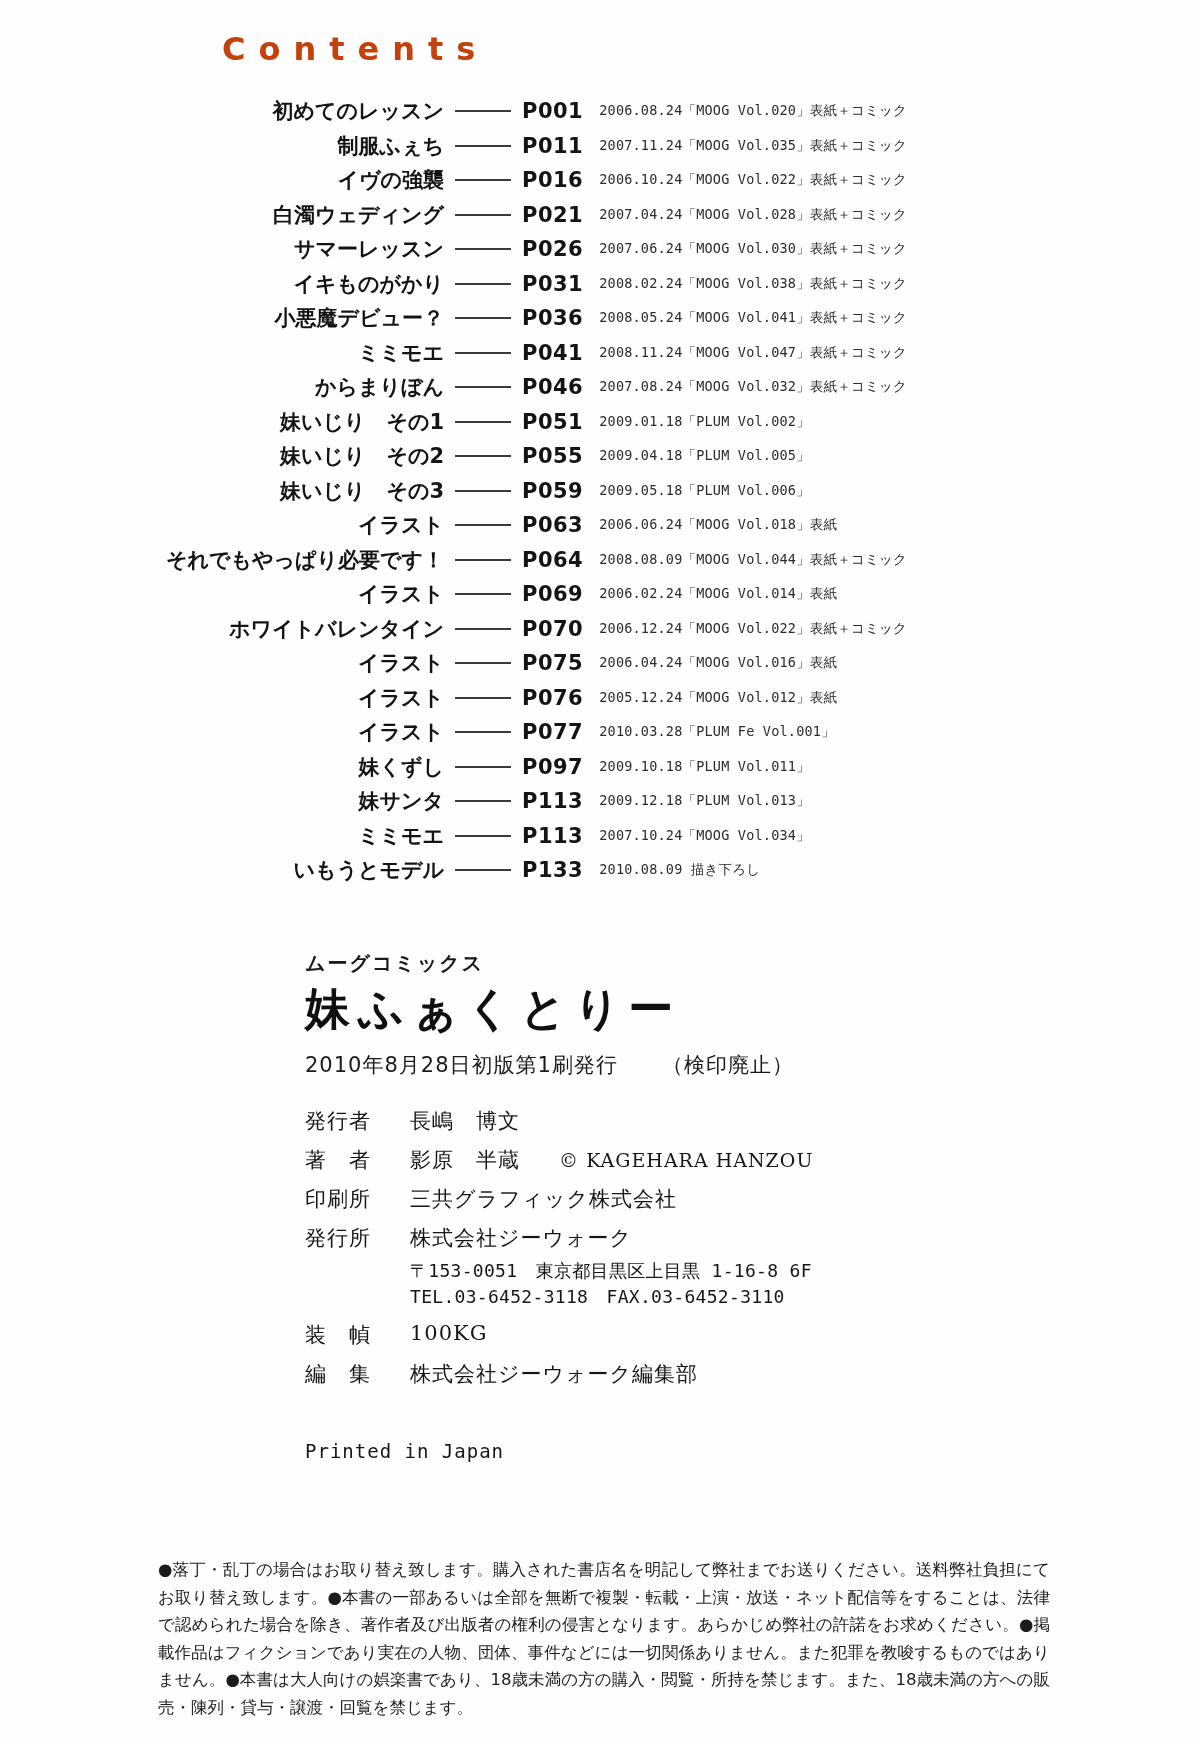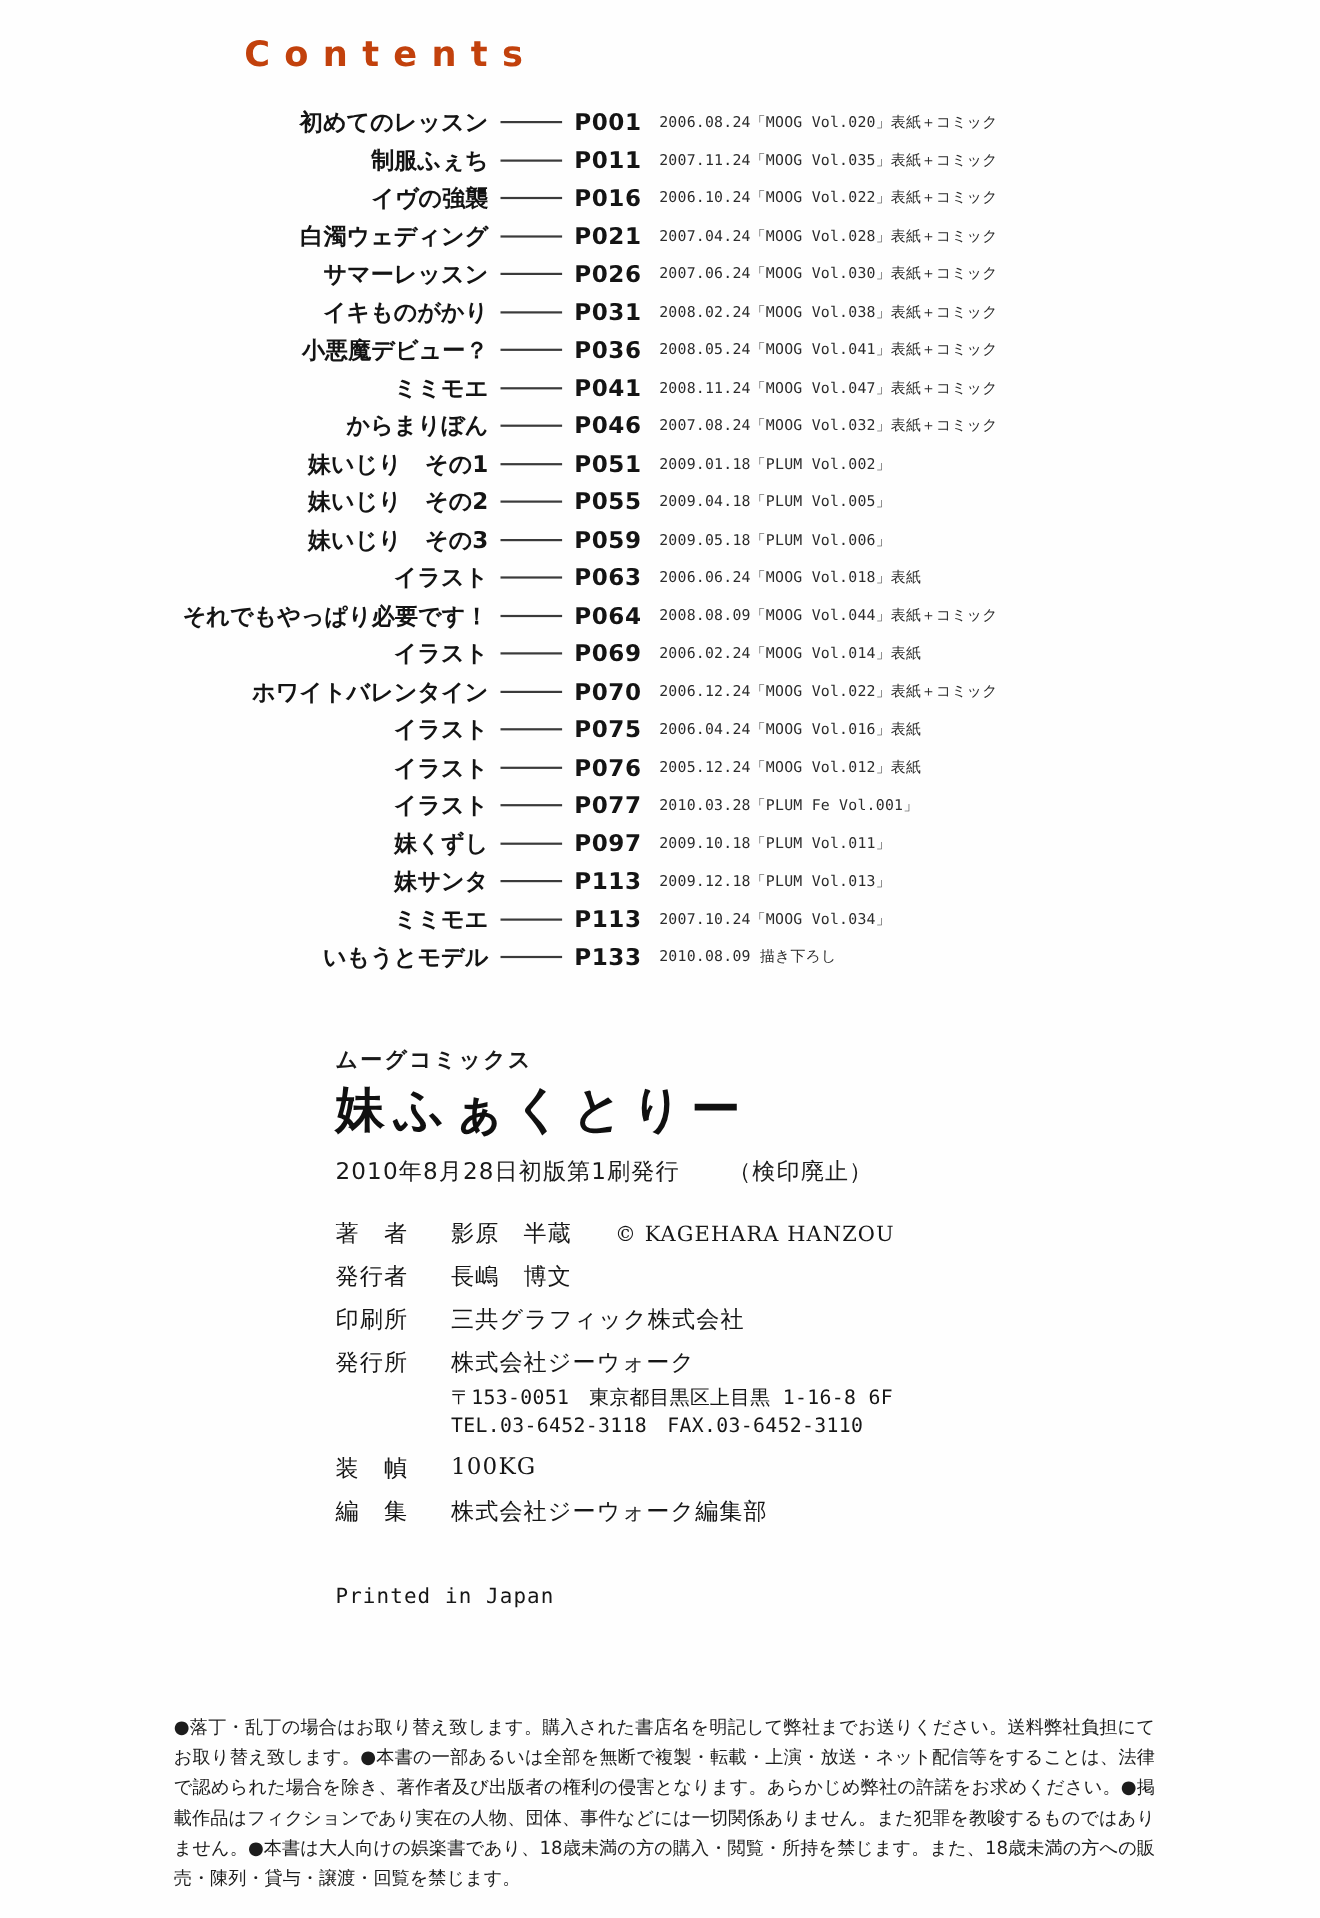--- a/index.html
+++ b/index.html
@@ -270,33 +270,33 @@
     </div>
 
   <div class="colophon">
     <div class="imprint-label">ムーグコミックス</div>
     <div class="book-title">妹ふぁくとりー</div>
     <div class="edition-line">2010年8月28日初版第1刷発行　　（検印廃止）</div>
 
     <div class="colophon-rows">
 
         <div class="col-row">
+          <div class="col-label">発行者</div>
+          <div class="col-value-wrap">
+            <span class="col-value">長嶋　博文</span>
+            
+            
+          </div>
+        </div>
+
+        <div class="col-row">
           <div class="col-label">著　者</div>
           <div class="col-value-wrap">
             <span class="col-value">影原　半蔵</span>
             <span class="col-extra">© KAGEHARA HANZOU</span>
-            
-          </div>
-        </div>
-
-        <div class="col-row">
-          <div class="col-label">発行者</div>
-          <div class="col-value-wrap">
-            <span class="col-value">長嶋　博文</span>
-            
             
           </div>
         </div>
 
         <div class="col-row">
           <div class="col-label">印刷所</div>
           <div class="col-value-wrap">
             <span class="col-value">三共グラフィック株式会社</span>
             
             

